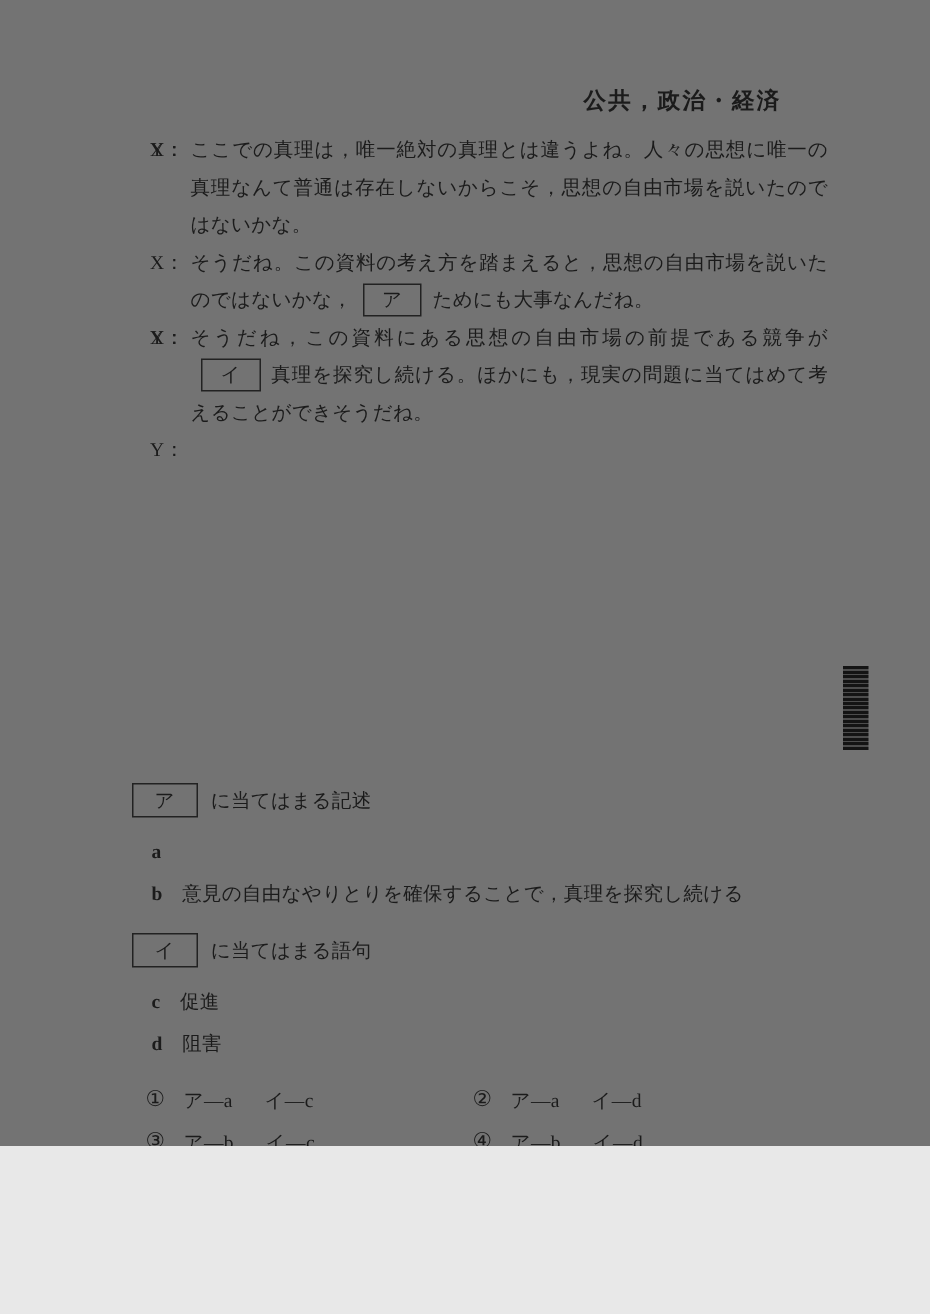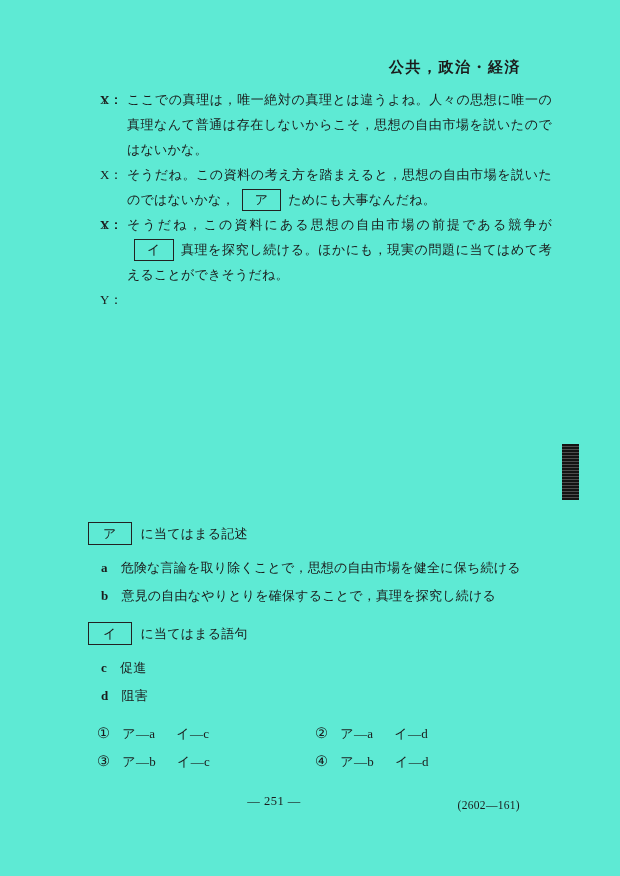--- a/index.html
+++ b/index.html
@@ -1,20 +1,20 @@
 <!DOCTYPE html>
 <html><head>
 <meta charset="utf-8">
 <style>
   html,body { margin:0; padding:0; background:#e8e8e8; }
   .page {
     position:relative;
-    width:620px; height:876px;
+    width:620px; height:764px;
     margin:0 auto;
-    background:#5eead4;
+    background:#737373;
     font-family:"Liberation Serif","DejaVu Serif",serif;
     color:#1b1b1b;
     overflow:hidden;
   }
   .header {
     position:absolute; top:58px; right:99px;
     font-size:15px; font-weight:bold; letter-spacing:1.5px;
   }
   .dialogue {
     position:absolute; top:87px; left:100px; width:452px;
@@ -105,21 +105,20 @@
   </div>
 
   <div class="qsection qa">
     <div class="qheader">
       <span class="qbox">ア</span>
       <span>に当てはまる記述</span>
     </div>
     <div class="qoptions">
       <div class="qoption">
         <span class="okey">a</span>
-        <span>危険な言論を取り除くことで，思想の自由市場を健全に保ち続ける</span>
       </div>
       <div class="qoption">
         <span class="okey">b</span>
         <span>意見の自由なやりとりを確保することで，真理を探究し続ける</span>
       </div>
     </div>
   </div>
 
   <div class="qsection qb">
     <div class="qheader">

